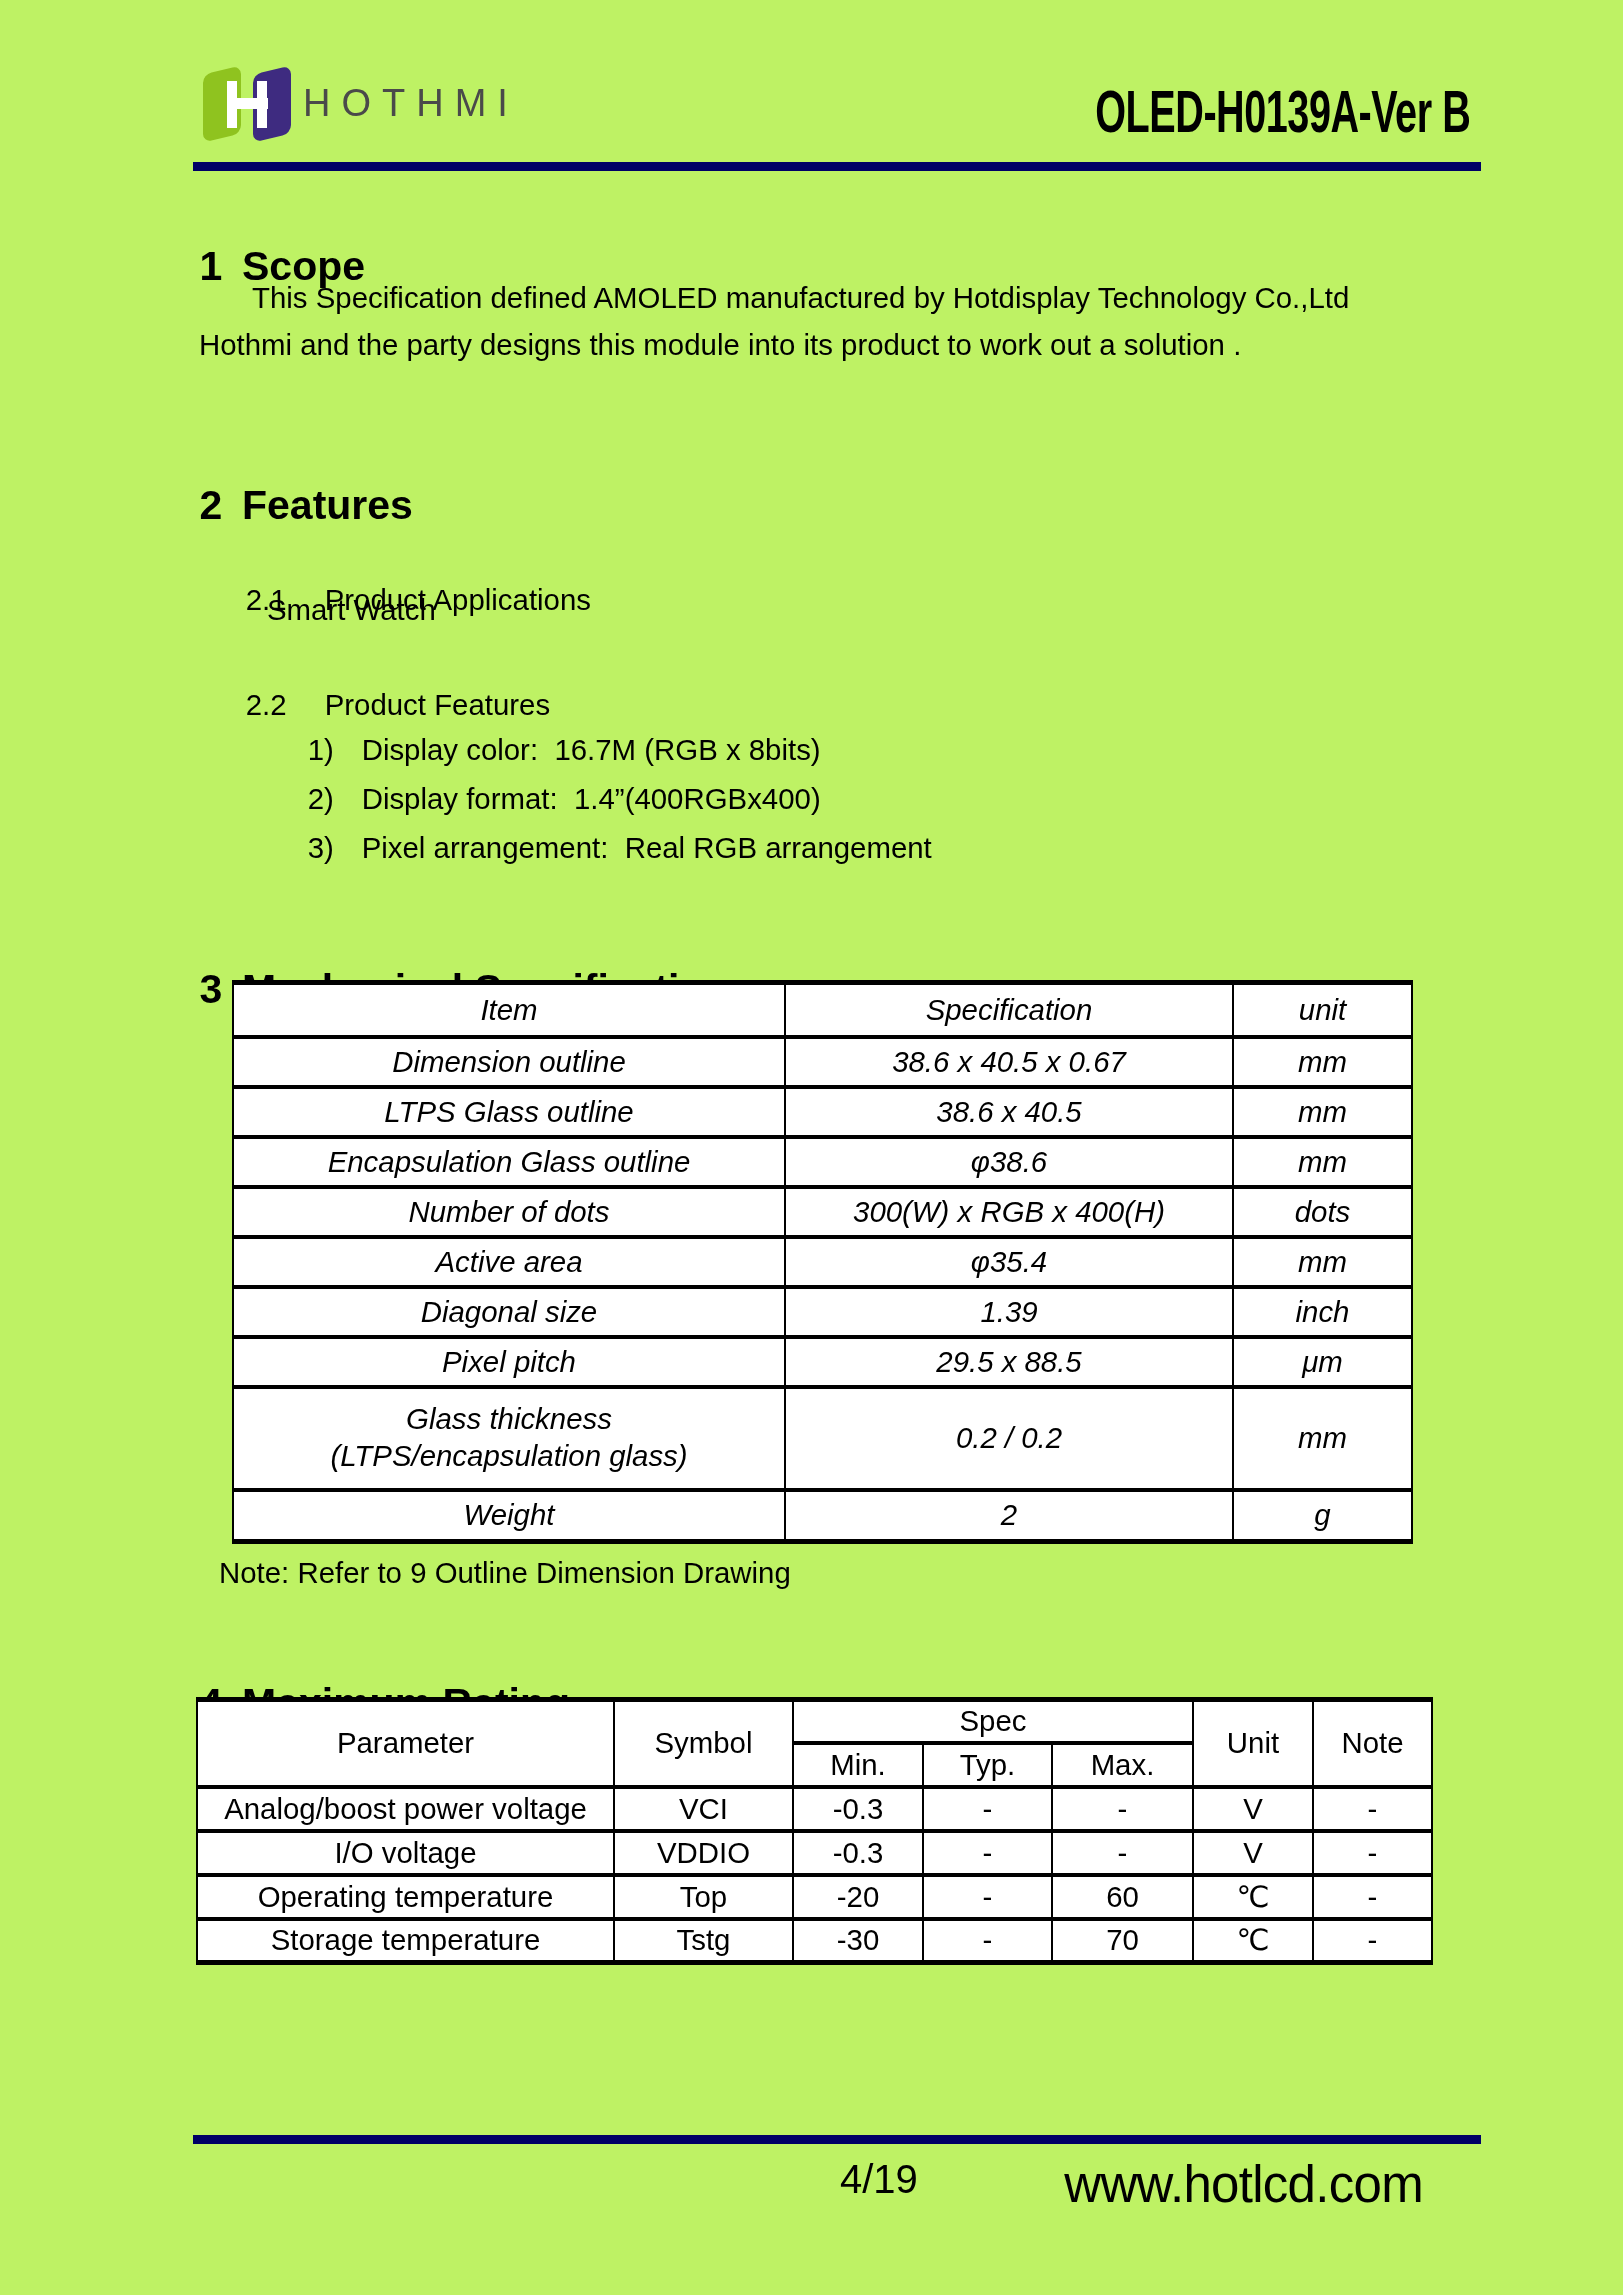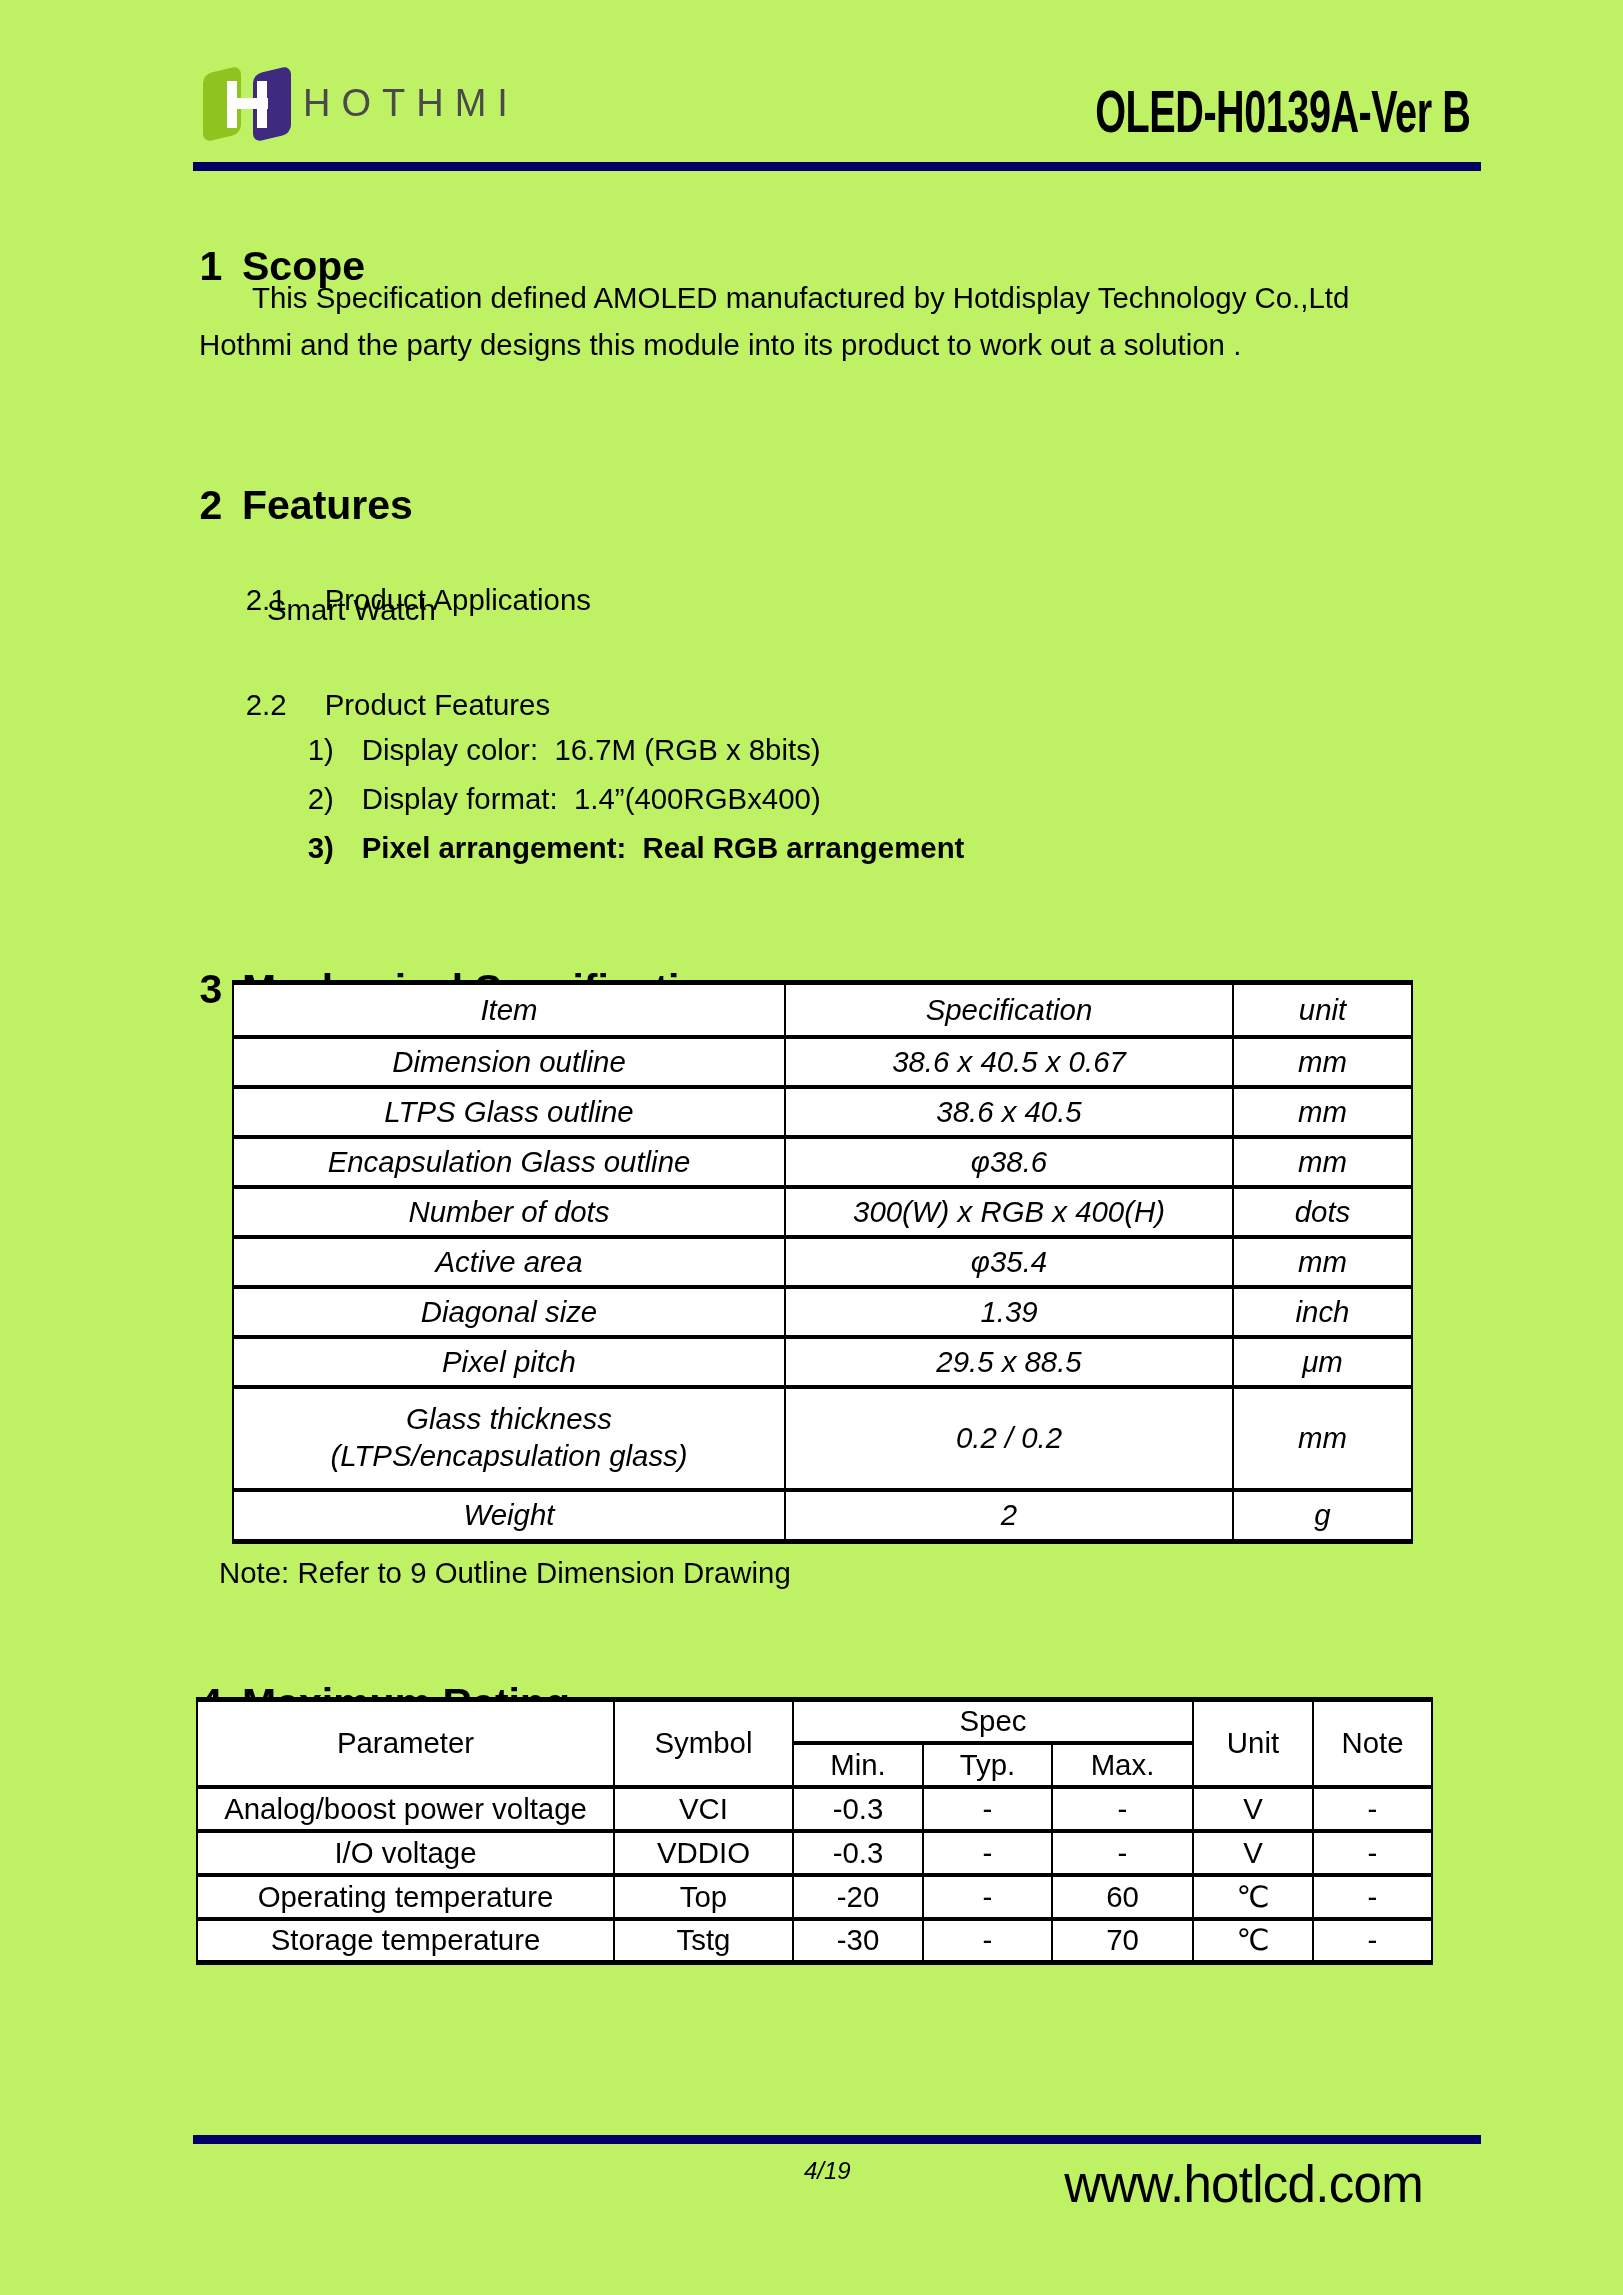--- a/index.html
+++ b/index.html
@@ -53,40 +53,40 @@
   .para .line{white-space:pre;height:47px;line-height:47px;}
   .para .line.first{padding-left:53px;}
   
   .subhead{position:absolute;left:213px;font-size:29.4px;line-height:37px;white-space:pre;}
   .subhead .num{display:inline-block;width:79px;}
   .sub21{top:544px;}
   .sub22{top:649px;}
   .smartwatch{position:absolute;left:267px;top:593px;font-size:29.4px;white-space:pre;}
   .feature-item{position:absolute;left:275px;font-size:29.4px;white-space:pre;}
   .feature-item .num{display:inline-block;width:54px;}
-  .fi0{top:699px;} .fi1{top:748px;} .fi2{top:797px;font-weight:bold;} .fi3{top:846px;}
+  .fi0{top:699px;} .fi1{top:748px;} .fi2{top:797px;} .fi3{top:846px;}
   
   table{border-collapse:collapse;table-layout:fixed;position:absolute;background:#fff;}
   td{border:2.6px solid #000;border-top-width:4.6px;border-bottom-width:4.6px;
      text-align:center;vertical-align:middle;font-size:29.4px;padding:0;overflow:hidden;}
   .mech-table{left:232px;top:980px;width:1179px;
      border-top:5.2px solid #000;border-bottom:5.2px solid #000;font-style:italic;}
   .mech-table .hrow{height:54px;}
   .mech-table .drow{height:50px;}
   .mech-table .tallrow{height:103px;}
   .mech-table .lastrow{height:52px;}
   .cell-line{display:block;line-height:1.25;}
   .max-table{left:196px;top:1697px;width:1233px;
      border-top:5.2px solid #000;border-bottom:5.2px solid #000;}
   .max-table .hr1{height:43px;}
   .max-table .hr2{height:44px;}
   .max-table .drow{height:44px;}
   .table-note{position:absolute;left:219px;top:1556px;font-size:29.4px;white-space:pre;}
   
-  .page-number{position:absolute;left:804px;top:2157px;font-size:24px;font-style:italic;}
+  .page-number{position:absolute;left:840px;top:2157px;font-size:40px;}
   .website{position:absolute;right:200px;top:2155px;font-size:51px;letter-spacing:-0.7px;white-space:nowrap;}
 </style>
 </head>
 <body>
 
 <div class="page">
 
   <div>
     <div class="logo-mark">
       <div class="logo-shape logo-green"></div>

